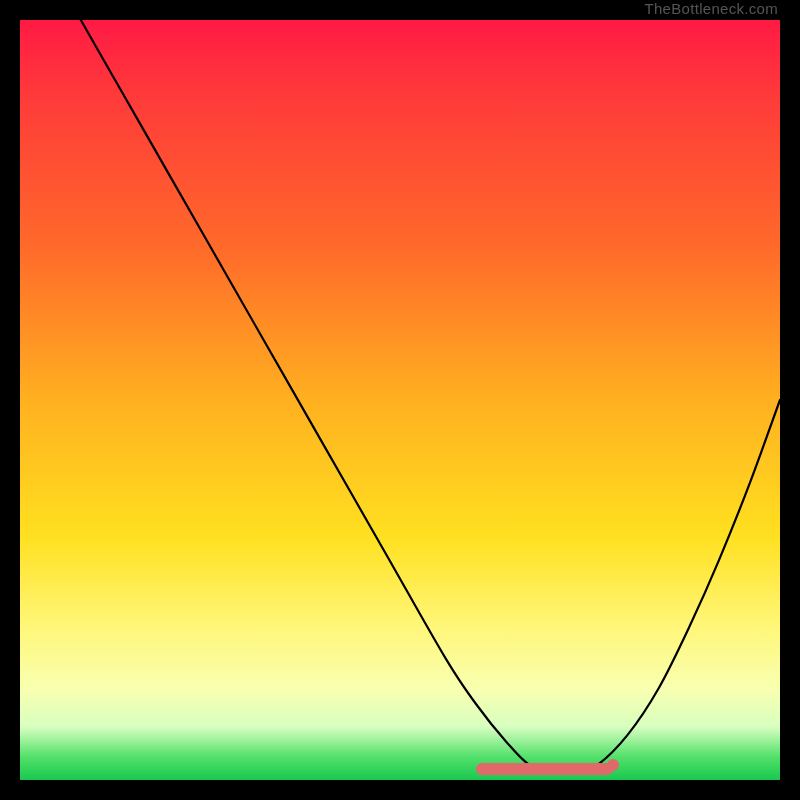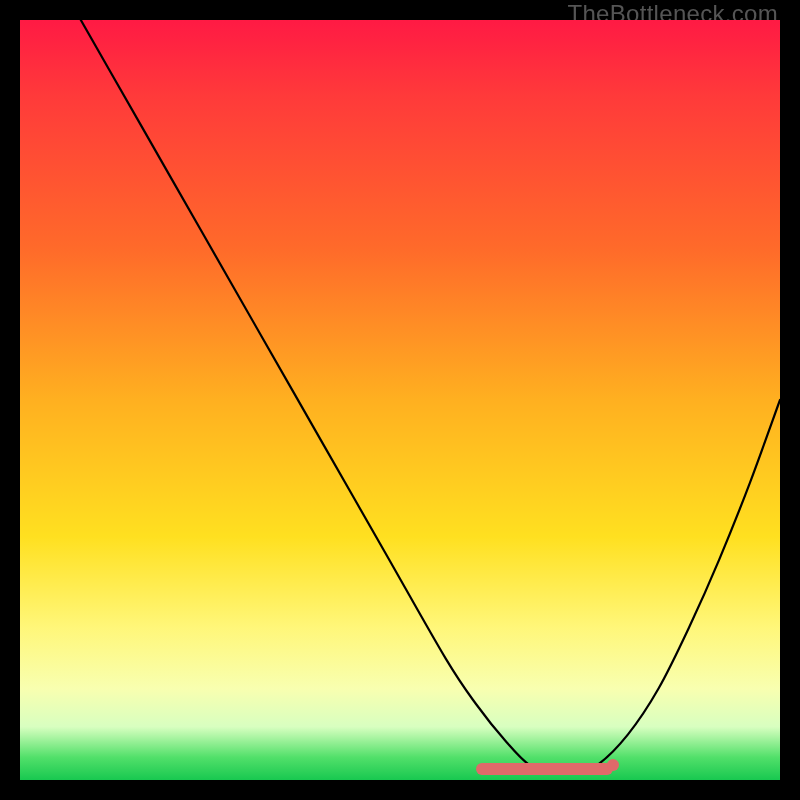--- a/index.html
+++ b/index.html
@@ -37,21 +37,21 @@
       #d8ffc0 93%,
       #52e06a 97%,
       #18c850 100%
     );
   }
   .attribution {
     position: absolute;
     top: 0px;
     right: 22px;
     color: #555;
-    font-size: 24px;
+    font-size: 15px;
     font-weight: 500;
     letter-spacing: 0.3px;
   }
   svg.curve {
     position: absolute;
     left: 0;
     top: 0;
     width: 760px;
     height: 760px;
   }

